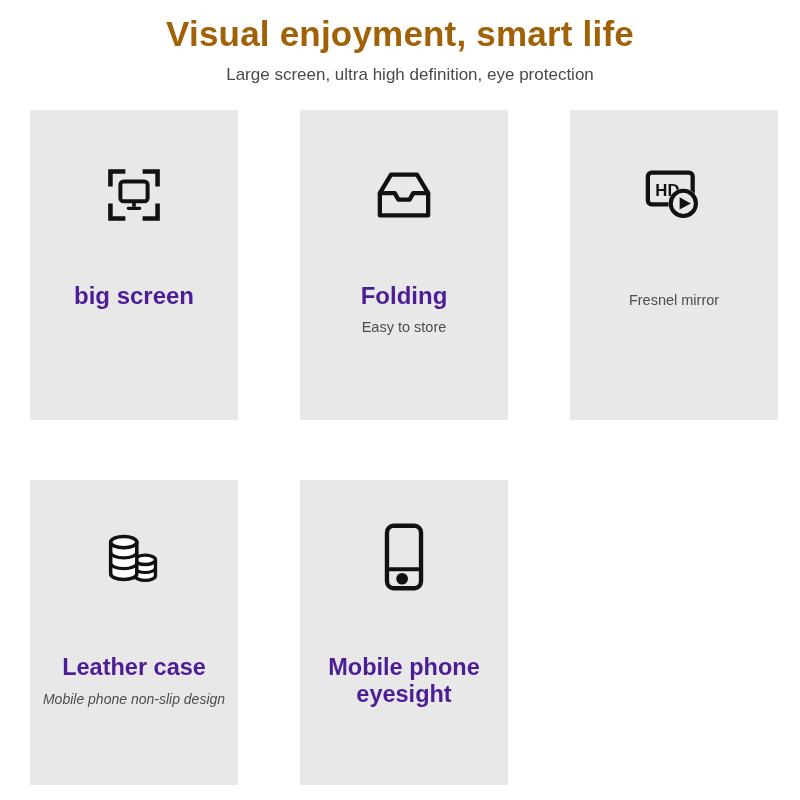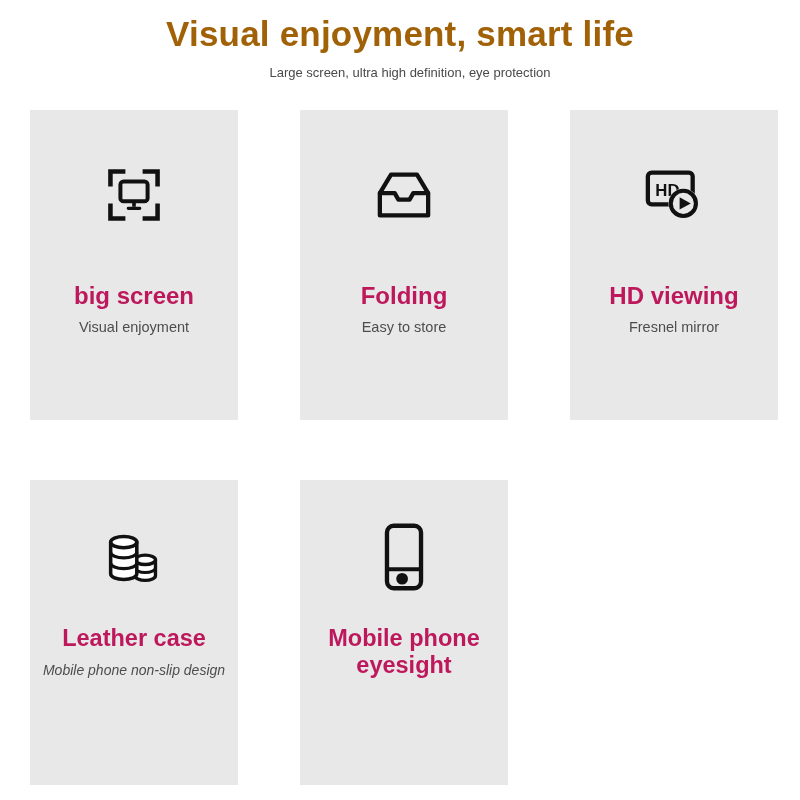--- a/index.html
+++ b/index.html
@@ -25,21 +25,21 @@
   }
   .header-title {
     font-size: 35px;
     font-weight: bold;
     color: #a16207;
     letter-spacing: 0.2px;
     line-height: 1.15;
     margin: 0;
   }
   .header-subtitle {
-    font-size: 13px;
+    font-size: 17px;
     color: #4a4a4a;
     margin: 11px 0 0 0;
     line-height: 1.2;
     font-weight: normal;
     padding-left: 20px;
   }
 
   .grid {
     position: absolute;
     left: 30px;
@@ -78,24 +78,24 @@
 
   .card-texts {
     position: absolute;
     left: 0;
     right: 0;
     text-align: center;
     padding: 0 6px;
     box-sizing: border-box;
   }
   .row1 .card-texts { top: 172px; }
-  .row2 .card-texts { top: 145px; }
+  .row2 .card-texts { top: 174px; }
 
   .card-title {
-    color: #be185d;
+    color: #4c1d95;
     font-weight: bold;
     font-size: 24px;
     line-height: 1.14;
     margin: 0;
   }
   .card-sub {
     color: #4d4d4d;
     font-size: 14.5px;
     line-height: 1.35;
     margin: 9px 0 0 0;
@@ -127,21 +127,20 @@
             <polyline points="58,44 58,58 44,58"></polyline>
             <polyline points="20,58 6,58 6,44"></polyline>
           </g>
           <rect x="17" y="17" width="30" height="22" rx="3.5" ry="3.5" fill="none" stroke="#111111" stroke-width="4.4"></rect>
           <rect x="30" y="39" width="4" height="6" fill="#111111"></rect>
           <rect x="24" y="45" width="16" height="3.6" rx="1.6" fill="#111111"></rect>
         </svg>
       </div>
       <div class="card-texts">
         <p class="card-title">big screen</p>
-        <p class="card-sub">Visual enjoyment</p>
       </div>
     </div>
 
     <div class="card row1">
       <div class="icon-wrap">
         <svg width="60" height="52" viewBox="0 0 64 56">
           <path d="M6 50 L6 26 L18 6 L46 6 L58 26 L58 50 Z" fill="none" stroke="#111111" stroke-width="4.6" stroke-linejoin="round"></path>
           <path d="M6 26 L22 26 L26 33 L38 33 L42 26 L58 26" fill="none" stroke="#111111" stroke-width="4.6" stroke-linejoin="round" stroke-linecap="round"></path>
         </svg>
       </div>
@@ -155,21 +154,20 @@
       <div class="icon-wrap">
         <svg width="62" height="56" viewBox="0 0 66 60">
           <rect x="5" y="6" width="48" height="34" rx="4" ry="4" fill="none" stroke="#111111" stroke-width="4.6"></rect>
           <text x="13" y="31" font-family="Liberation Sans, sans-serif" font-size="18" font-weight="bold" fill="#111111">HD</text>
           <circle cx="43" cy="39" r="16" fill="#e8e8e8"></circle>
           <circle cx="43" cy="39" r="13.5" fill="none" stroke="#111111" stroke-width="4.4"></circle>
           <polygon points="39,32.5 51,39 39,45.5" fill="#111111"></polygon>
         </svg>
       </div>
       <div class="card-texts">
-        <p class="card-title">HD viewing</p>
         <p class="card-sub">Fresnel mirror</p>
       </div>
     </div>
 
     <div class="card row2">
       <div class="icon-wrap">
         <svg width="58" height="56" viewBox="0 0 62 60">
 
           <path d="M32 33 L32 50 A11 5 0 0 0 54 50 L54 33 Z" fill="#ffffff" stroke="#111111" stroke-width="3.6" stroke-linejoin="round"></path>
           <ellipse cx="43" cy="33" rx="11" ry="5" fill="#ffffff" stroke="#111111" stroke-width="3.6"></ellipse>

